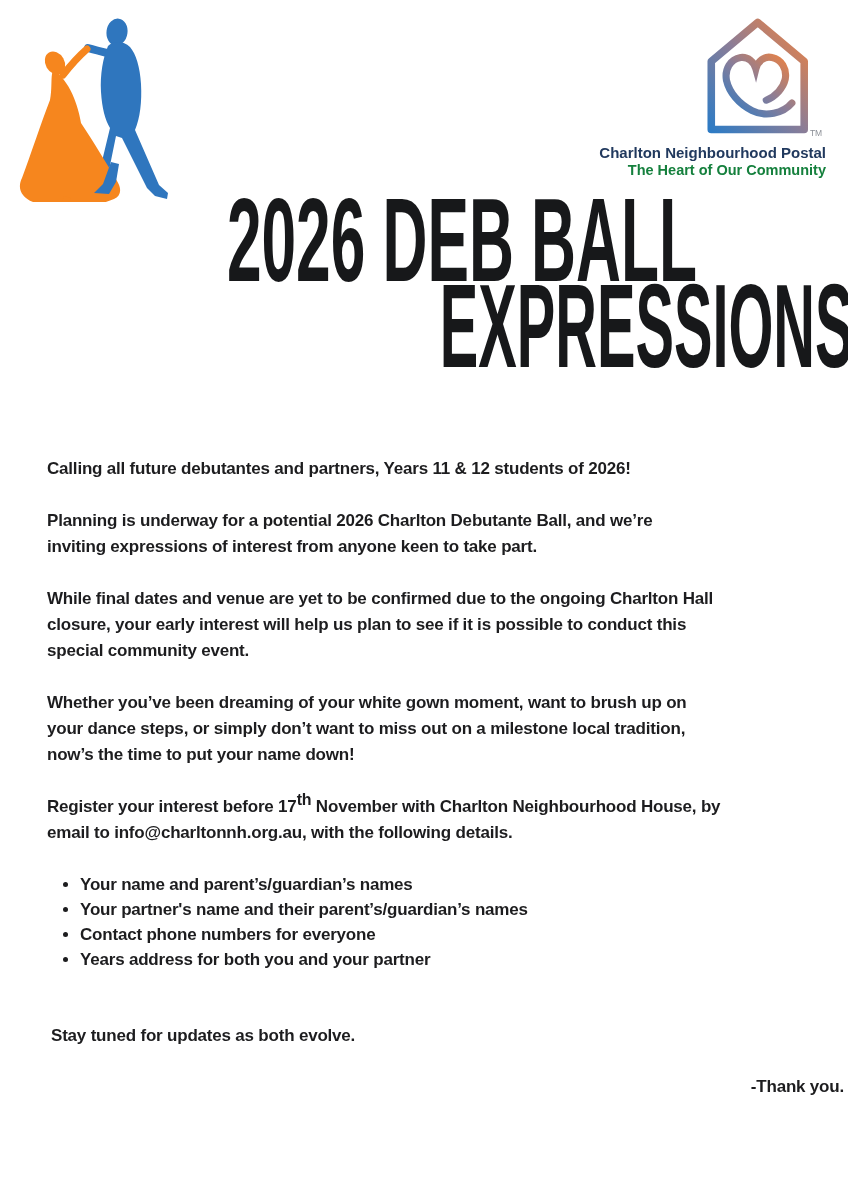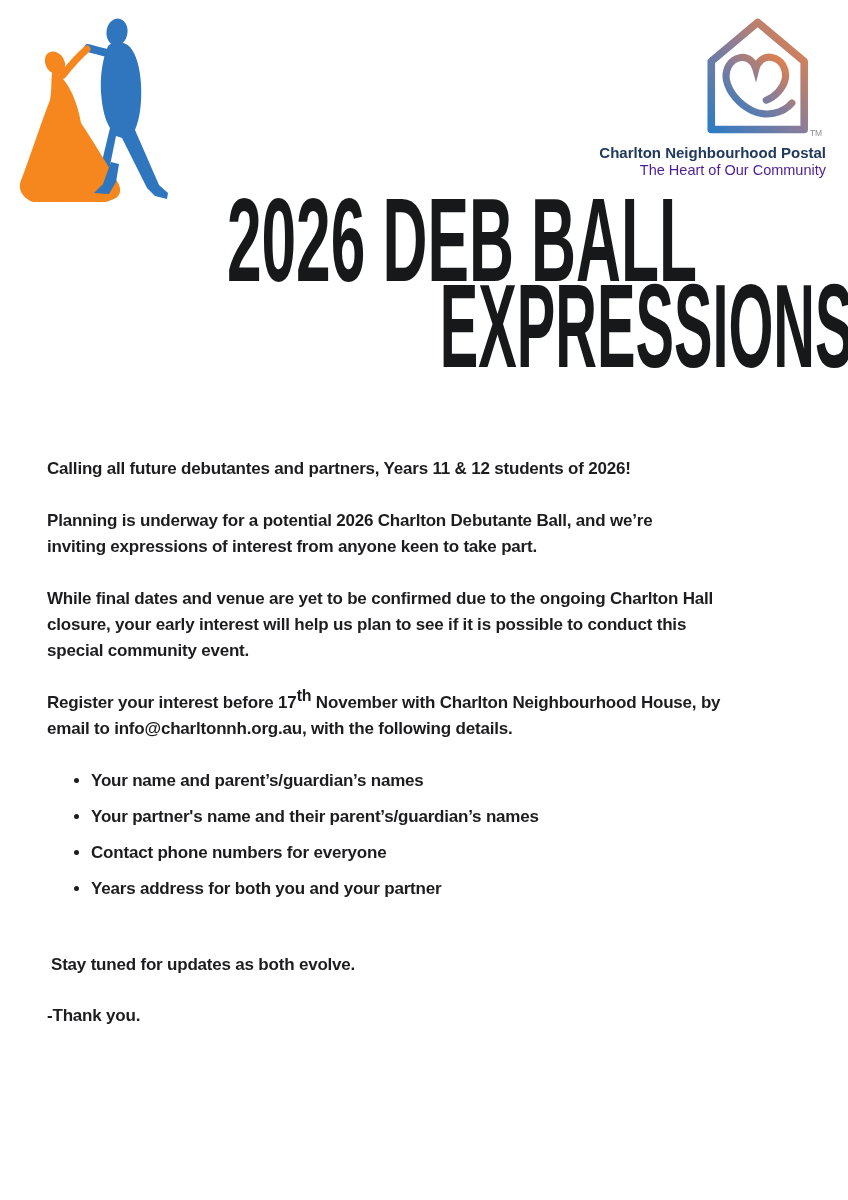--- a/index.html
+++ b/index.html
@@ -22,21 +22,21 @@
   .logo-wrap {
     position: absolute; top: 12px; right: 22px;
     width: 240px; text-align: right;
   }
   .logo-svg { width: 128px; height: 128px; display: inline-block; }
   .org-name {
     font-size: 15px; font-weight: bold; color: #21395e;
     line-height: 17px; white-space: nowrap;
   }
   .tagline {
-    font-size: 14.5px; color: #4c1d95; line-height: 18px; white-space: nowrap;
+    font-size: 14.5px; color: #15803d; line-height: 18px; white-space: nowrap; font-weight: bold;
   }
 
   
   .headlines {
     position: absolute; left: 16px; top: 0; width: 848px; height: 420px;
     overflow: hidden; pointer-events: none;
   }
   .hl {
     position: absolute; left: 0; width: 848px; text-align: center;
     font-weight: bold; color: #17181a; white-space: nowrap;
@@ -51,23 +51,23 @@
   .copy {
     position: absolute; left: 47px; top: 456px; width: 800px;
     font-size: 17px; font-weight: bold; letter-spacing: -0.2px;
     line-height: 26px; color: #1d1d1f;
   }
   .para { margin: 0 0 26px 0; white-space: pre-line; }
   .para-inline { margin: 0 0 26px 0; }
   .para-inline .pre { white-space: pre-line; }
   sup.ord { font-size: 16px; vertical-align: super; line-height: 0; }
   ul.bullets { margin: 0; padding: 0 0 0 33px; }
-  ul.bullets li { line-height: 25px; margin: 11px; }
+  ul.bullets li { line-height: 25px; margin: 0; }
   .closing { margin: 51px 0 0 0; padding-left: 4px; }
-  .signoff { margin: 25px 0 0 0; text-align: left; padding-right: 17px; }
+  .signoff { margin: 25px 0 0 0; text-align: right; padding-right: 3px; }
 </style>
 </head>
 <body>
 
 <svg class="dancers" viewBox="0 0 180 190" aria-hidden="true">
 
   <g>
     <ellipse cx="109" cy="20" rx="10.5" ry="13.5" transform="rotate(8 109 20)" fill="#2F76BE"></ellipse>
     <path d="M 103,42 C 95,40 87,38 80,36" stroke="#2F76BE" stroke-width="8" stroke-linecap="round" fill="none"></path>
     <path fill="#2F76BE" d="M 100,34
@@ -131,20 +131,23 @@
   </div>
 </div>
 
 <div class="copy">
   <p class="para">Calling all future debutantes and partners, Years 11 &amp; 12 students of 2026!</p>
   <p class="para">Planning is underway for a potential 2026 Charlton Debutante Ball, and we’re
 inviting expressions of interest from anyone keen to take part.</p>
   <p class="para">While final dates and venue are yet to be confirmed due to the ongoing Charlton Hall
 closure, your early interest will help us plan to see if it is possible to conduct this
 special community event.</p>
+  <p class="para">Whether you’ve been dreaming of your white gown moment, want to brush up on
+your dance steps, or simply don’t want to miss out on a milestone local tradition,
+now’s the time to put your name down!</p>
   <p class="para-inline"><span>Register your interest before 17</span><sup class="ord">th</sup><span class="pre"> November with Charlton Neighbourhood House, by
 email to info@charltonnh.org.au, with the following details.</span></p>
   <ul class="bullets">
     <li>Your name and parent’s/guardian’s names</li>
     <li>Your partner's name and their parent’s/guardian’s names</li>
     <li>Contact phone numbers for everyone</li>
     <li>Years address for both you and your partner</li>
   </ul>
   <p class="closing">Stay tuned for updates as both evolve.</p>
   <p class="signoff">-Thank you.</p>

